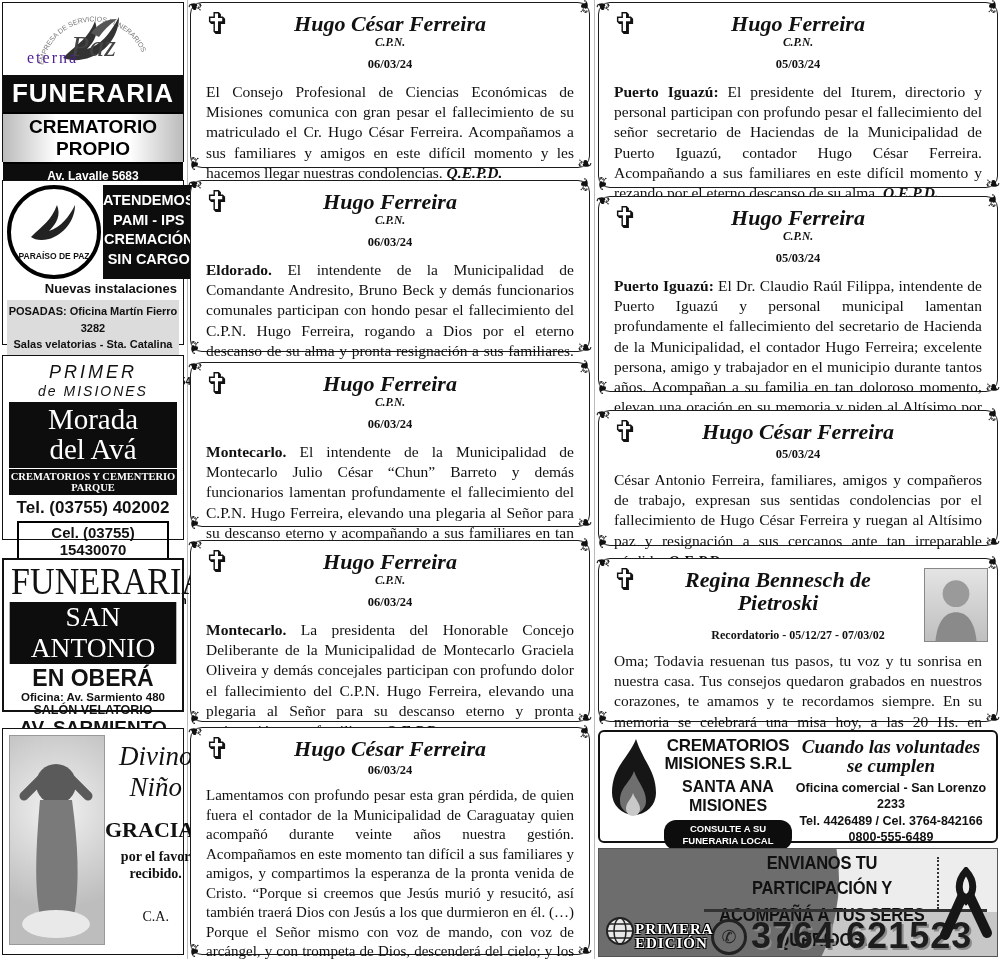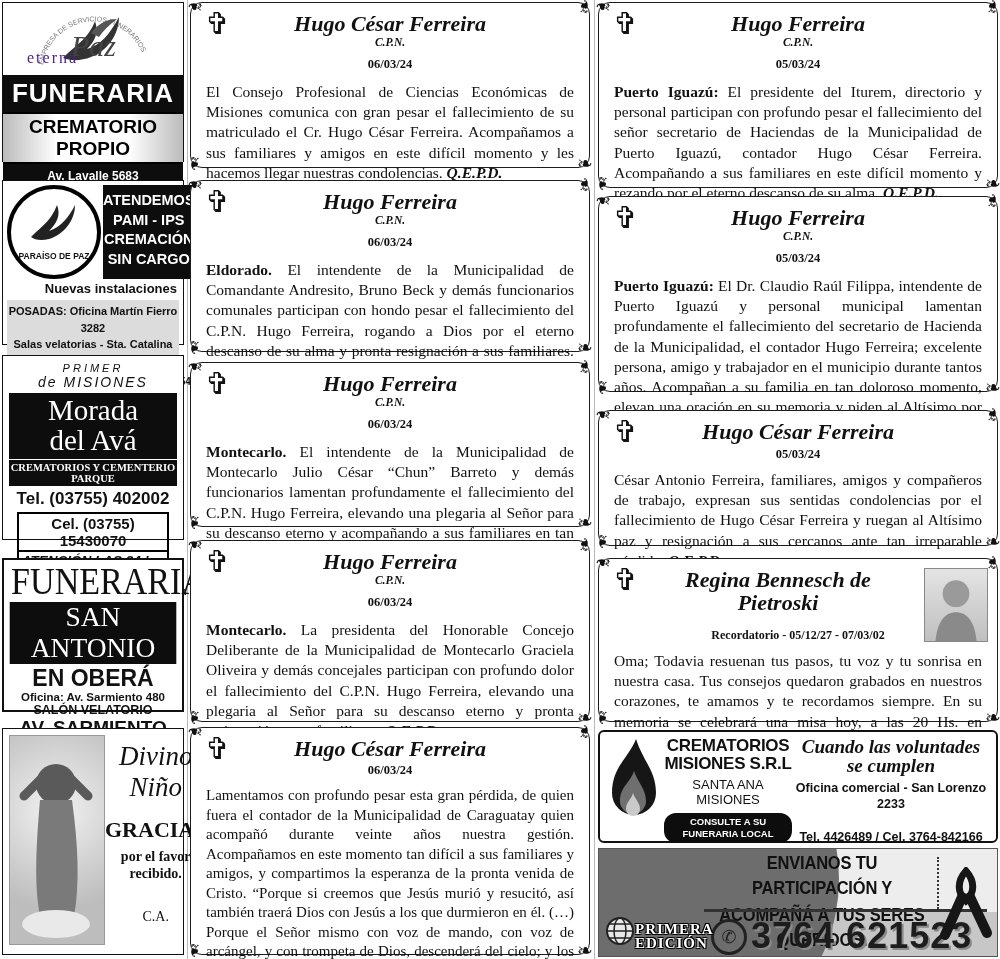--- a/index.html
+++ b/index.html
@@ -55,21 +55,21 @@
             font-size:8.5px;}
   .pp-box{background:#0d0d0d;color:#fff;font-weight:bold;text-align:center;font-size:14.5px;
           line-height:1.35;flex:1;margin:4px 4px 0 0;padding:6px 0;}
   .pp-nuevas{text-align:right;font-weight:bold;font-size:13px;padding:2px 6px 2px 0;}
   .pp-gray{background:#dcdcdc;text-align:center;font-weight:bold;font-size:11px;line-height:1.5;
            margin:2px 4px;padding:3px 0;}
   .pp-tel{text-align:center;font-weight:bold;font-size:10px;margin-top:4px;transform:scaleX(.93);}
   .pp-mail{text-align:center;font-weight:bold;font-size:11px;}
 
   
-  .mo-primer{text-align:center;font-style:italic;font-size:11px;letter-spacing:3px;margin-top:6px;}
+  .mo-primer{text-align:center;font-style:italic;font-size:18px;letter-spacing:3px;margin-top:6px;}
   .mo-crema{text-align:center;font-weight:bold;font-size:24px;letter-spacing:1px;line-height:1;}
   .mo-demis{text-align:center;font-style:italic;font-size:14px;letter-spacing:2px;}
   .mo-black{background:#0d0d0d;color:#fff;text-align:center;margin:3px 6px 0;padding:2px 0 0;}
   .mo-name{font-size:29px;line-height:1.05;}
   .mo-strip{font-weight:bold;font-size:10.5px;border-top:1px solid #fff;margin-top:3px;padding:2px 0;}
   .mo-tel{text-align:center;font-weight:bold;font-size:17px;margin-top:3px;}
   .mo-box{border:2px solid #000;margin:3px 14px 0;text-align:center;}
   .mo-cel{font-weight:bold;font-size:15px;border-bottom:2px solid #000;padding:1px 0;}
   .mo-24{font-weight:bold;font-style:italic;font-size:13.5px;padding:1px 0;}
   .mo-mail{text-align:center;font-weight:bold;font-size:10px;margin-top:3px;}
@@ -94,26 +94,26 @@
   .dv-g{font-weight:bold;font-size:22px;margin-top:14px;}
   .dv-t{font-weight:bold;font-size:14px;line-height:1.2;margin-top:6px;}
   .dv-s{font-size:14px;margin-top:26px;}
 
   
   .cm{position:absolute;box-sizing:border-box;border:2px solid #111;border-radius:6px;background:#fff;
       display:flex;padding:5px 6px;}
   .cm-flame{flex:none;width:58px;}
   .cm-mid{flex:none;width:128px;text-align:center;}
   .cm-n1{font-weight:bold;font-size:17px;line-height:1.05;letter-spacing:-.3px;}
-  .cm-loc{font-weight:normal;font-size:13px;line-height:1.2;margin-top:4px;}
+  .cm-loc{font-weight:bold;font-size:16px;line-height:1.2;margin-top:4px;}
   .cm-pill{background:#0d0d0d;color:#fff;border-radius:12px;font-weight:bold;font-size:9.5px;
            line-height:1.25;padding:3px 2px;margin-top:5px;}
   .cm-right{flex:1;text-align:center;}
   .cm-slog{font-style:italic;font-weight:bold;font-size:19px;line-height:1;font-family:"Liberation Serif",serif;}
-  .cm-line{font-weight:bold;font-size:12.5px;line-height:1.3;margin-top:16px;}
+  .cm-line{font-weight:bold;font-size:12.5px;line-height:1.3;}
   .cm-line.first{margin-top:5px;}
 
   
   .bn{position:absolute;box-sizing:border-box;background:#ededed;border:1px solid #555;overflow:hidden;}
   .bn-q{position:absolute;left:-120px;top:-150px;width:360px;height:360px;border-radius:50%;background:#6d6d6d;}
   .bn-txt{position:absolute;left:112px;right:64px;top:7px;text-align:center;font-weight:bold;
           font-size:16.5px;line-height:1.35;transform:scaleY(1.15);letter-spacing:-.2px;}
   .bn-div{position:absolute;left:105px;right:10px;top:60px;height:3px;background:#333;}
   .bn-band{position:absolute;left:0;right:0;top:63px;bottom:0;background:#c7c7c7;}
   .bn-num{position:absolute;left:152px;top:66px;font-weight:bold;font-size:36px;color:#1d1d1d;

